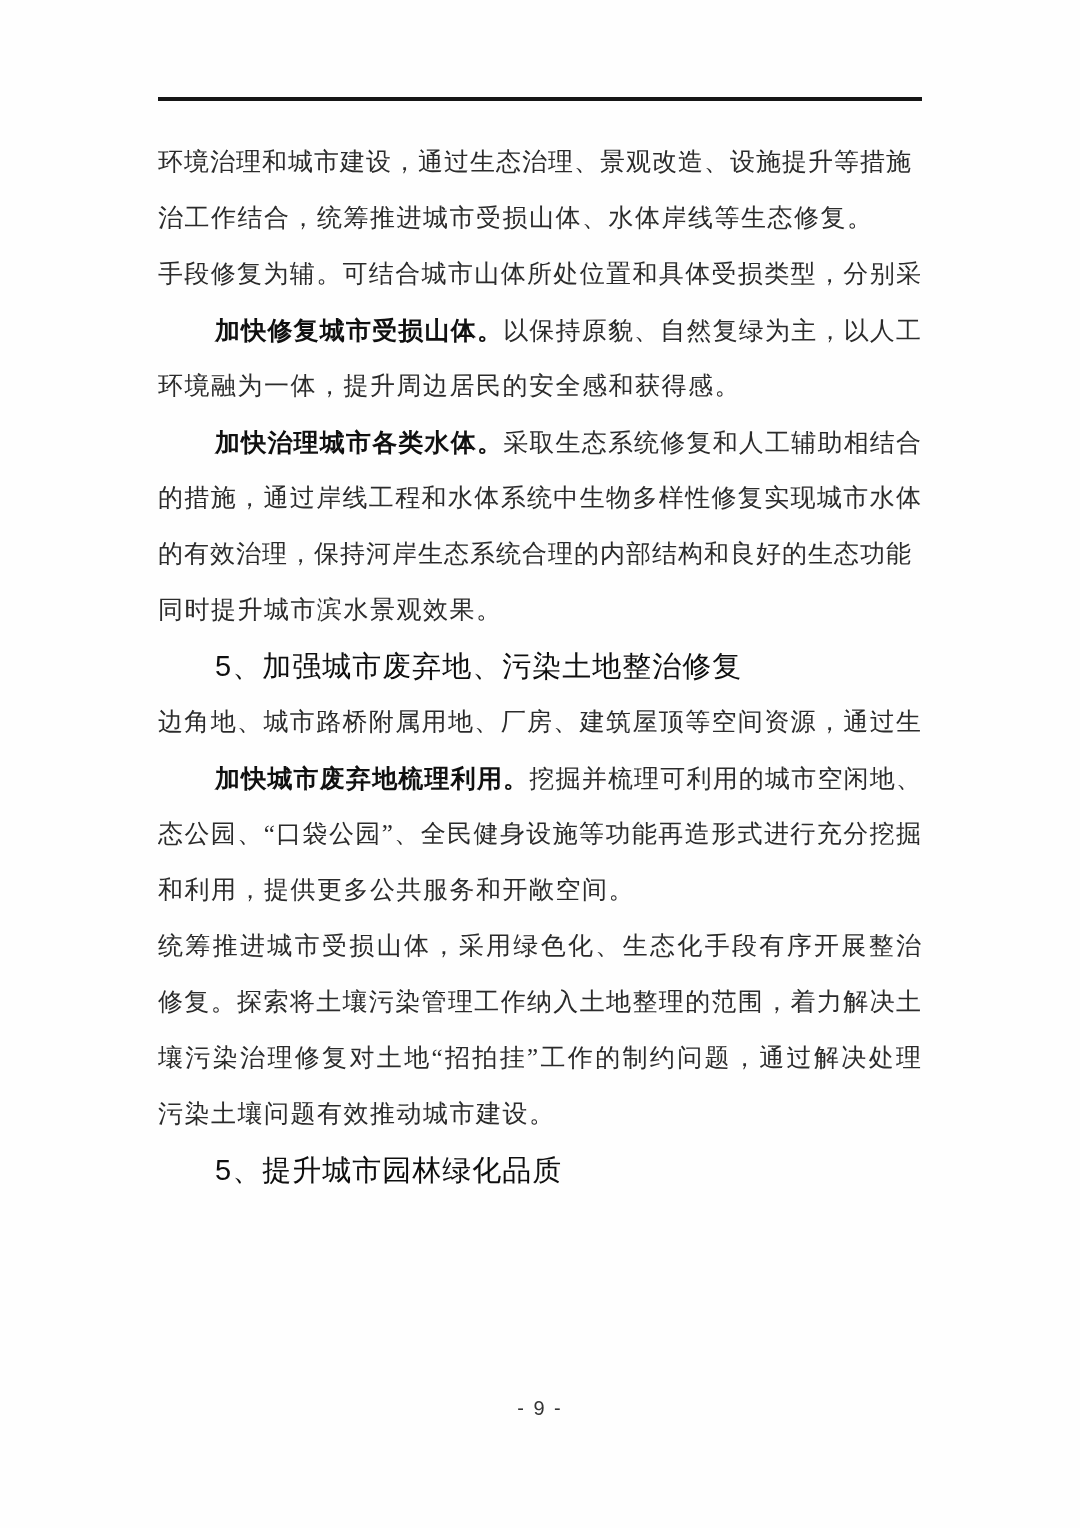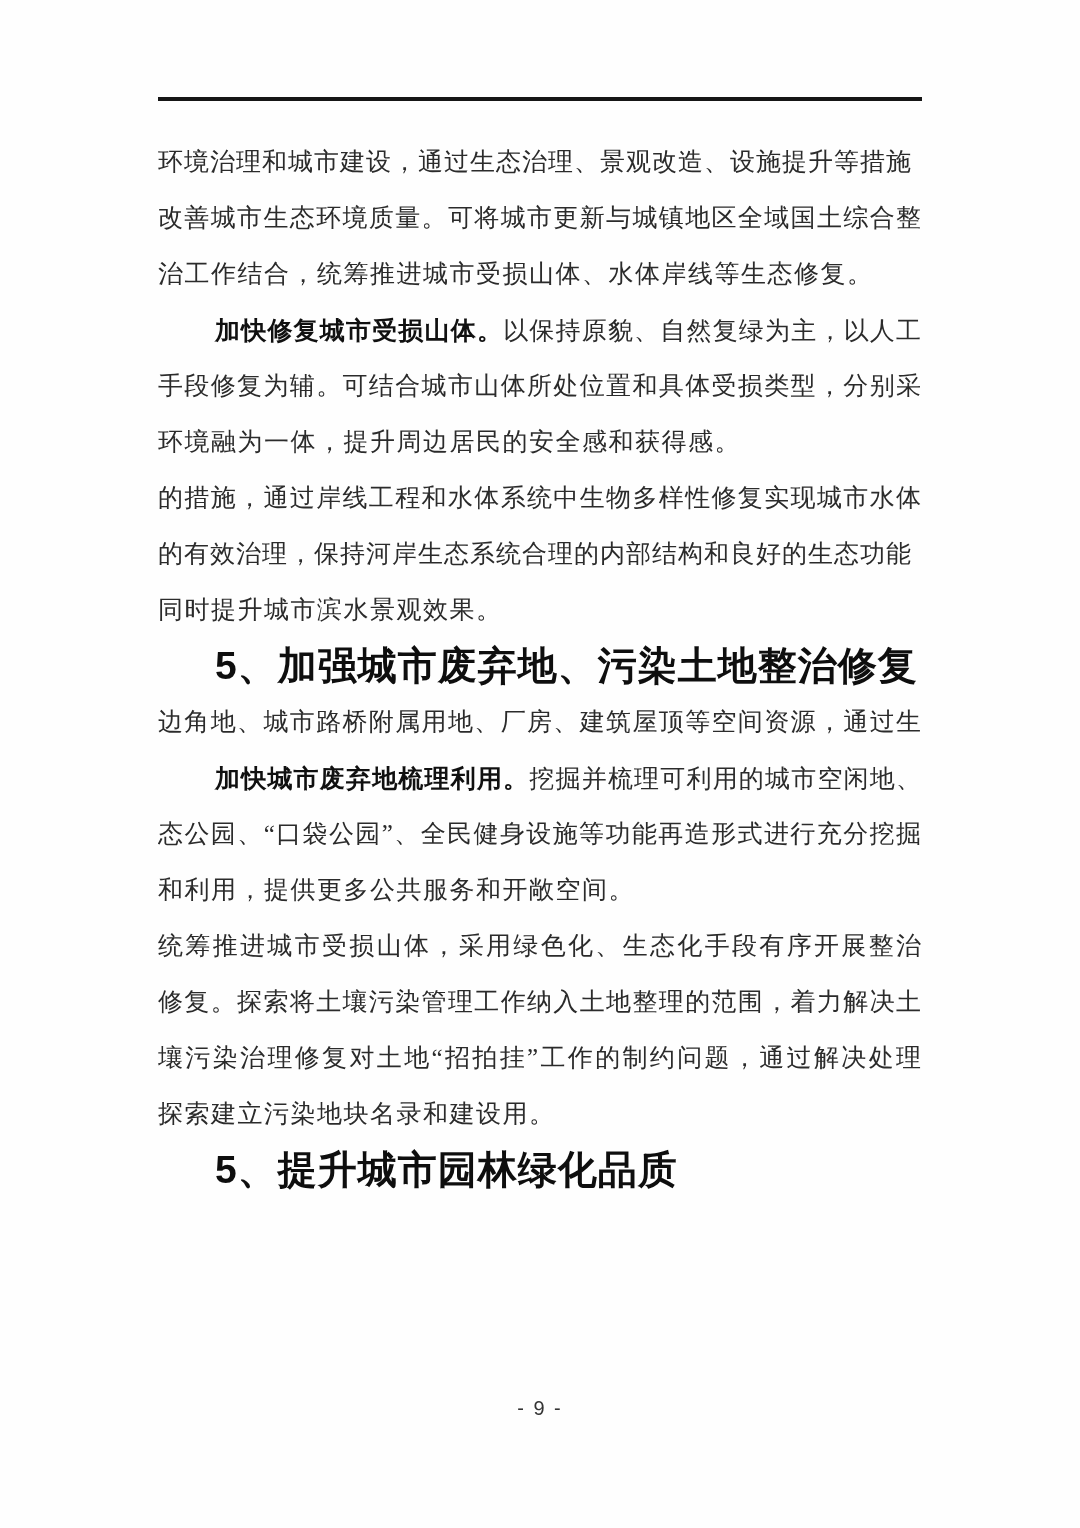--- a/index.html
+++ b/index.html
@@ -50,22 +50,22 @@
   }
   .lead {
     font-weight: 700;
     color: #101010;
     font-family: "Liberation Sans", "DejaVu Sans", sans-serif;
   }
   .heading {
     height: 56px;
     line-height: 56px;
     padding-left: 57px;
-    font-size: 39px;
-    font-weight: 700;
+    font-size: 29px;
+    font-weight: 400;
     letter-spacing: 1px;
     color: #0e0e0e;
     font-family: "Liberation Sans", "DejaVu Sans", sans-serif;
     white-space: nowrap;
   }
   .footer {
     position: absolute;
     left: 0;
     top: 1395px;
     width: 100%;
@@ -82,50 +82,50 @@
 <body>
 
 <div class="page">
 
   <div class="top-rule"></div>
 
   <div class="content">
 
     <div>
       <div class="ln"><span>环境治理和城市建设，通过生态治理、景观改造、设施提升等措施，</span></div>
-      <div class="ln"><span>改善城市生态环境质量。可将城市更新与城镇地区全域国土综合整</span></div>
       <div class="ln last"><span>治工作结合，统筹推进城市受损山体、水体岸线等生态修复。</span></div>
     </div>
 
     <div>
+      <div class="ln"><span>手段修复为辅。可结合城市山体所处位置和具体受损类型，分别采</span></div>
       <div class="ln indent"><span class="lead">加快修复城市受损山体。</span><span>以保持原貌、自然复绿为主，以人工</span></div>
-      <div class="ln"><span>手段修复为辅。可结合城市山体所处位置和具体受损类型，分别采</span></div>
       <div class="ln last"><span>环境融为一体，提升周边居民的安全感和获得感。</span></div>
     </div>
 
     <div>
+      <div class="ln indent"><span class="lead">加快治理城市各类水体。</span><span>采取生态系统修复和人工辅助相结合</span></div>
       <div class="ln"><span>的措施，通过岸线工程和水体系统中生物多样性修复实现城市水体</span></div>
       <div class="ln"><span>的有效治理，保持河岸生态系统合理的内部结构和良好的生态功能，</span></div>
       <div class="ln last"><span>同时提升城市滨水景观效果。</span></div>
     </div>
 
     <div class="heading">5、加强城市废弃地、污染土地整治修复</div>
 
     <div>
       <div class="ln"><span>边角地、城市路桥附属用地、厂房、建筑屋顶等空间资源，通过生</span></div>
       <div class="ln indent"><span class="lead">加快城市废弃地梳理利用。</span><span>挖掘并梳理可利用的城市空闲地、</span></div>
       <div class="ln"><span>态公园、“口袋公园”、全民健身设施等功能再造形式进行充分挖掘</span></div>
       <div class="ln last"><span>和利用，提供更多公共服务和开敞空间。</span></div>
     </div>
 
     <div>
       <div class="ln"><span>统筹推进城市受损山体，采用绿色化、生态化手段有序开展整治</span></div>
       <div class="ln"><span>修复。探索将土壤污染管理工作纳入土地整理的范围，着力解决土</span></div>
       <div class="ln"><span>壤污染治理修复对土地“招拍挂”工作的制约问题，通过解决处理</span></div>
-      <div class="ln last"><span>探索建立污染地块名录和建设用。</span></div>
+      <div class="ln last"><span>污染土壤问题有效推动城市建设。</span></div>
     </div>
 
     <div class="heading">5、提升城市园林绿化品质</div>
 
   </div>
 
   <div class="footer">- 9 -</div>
 
 </div>
 

